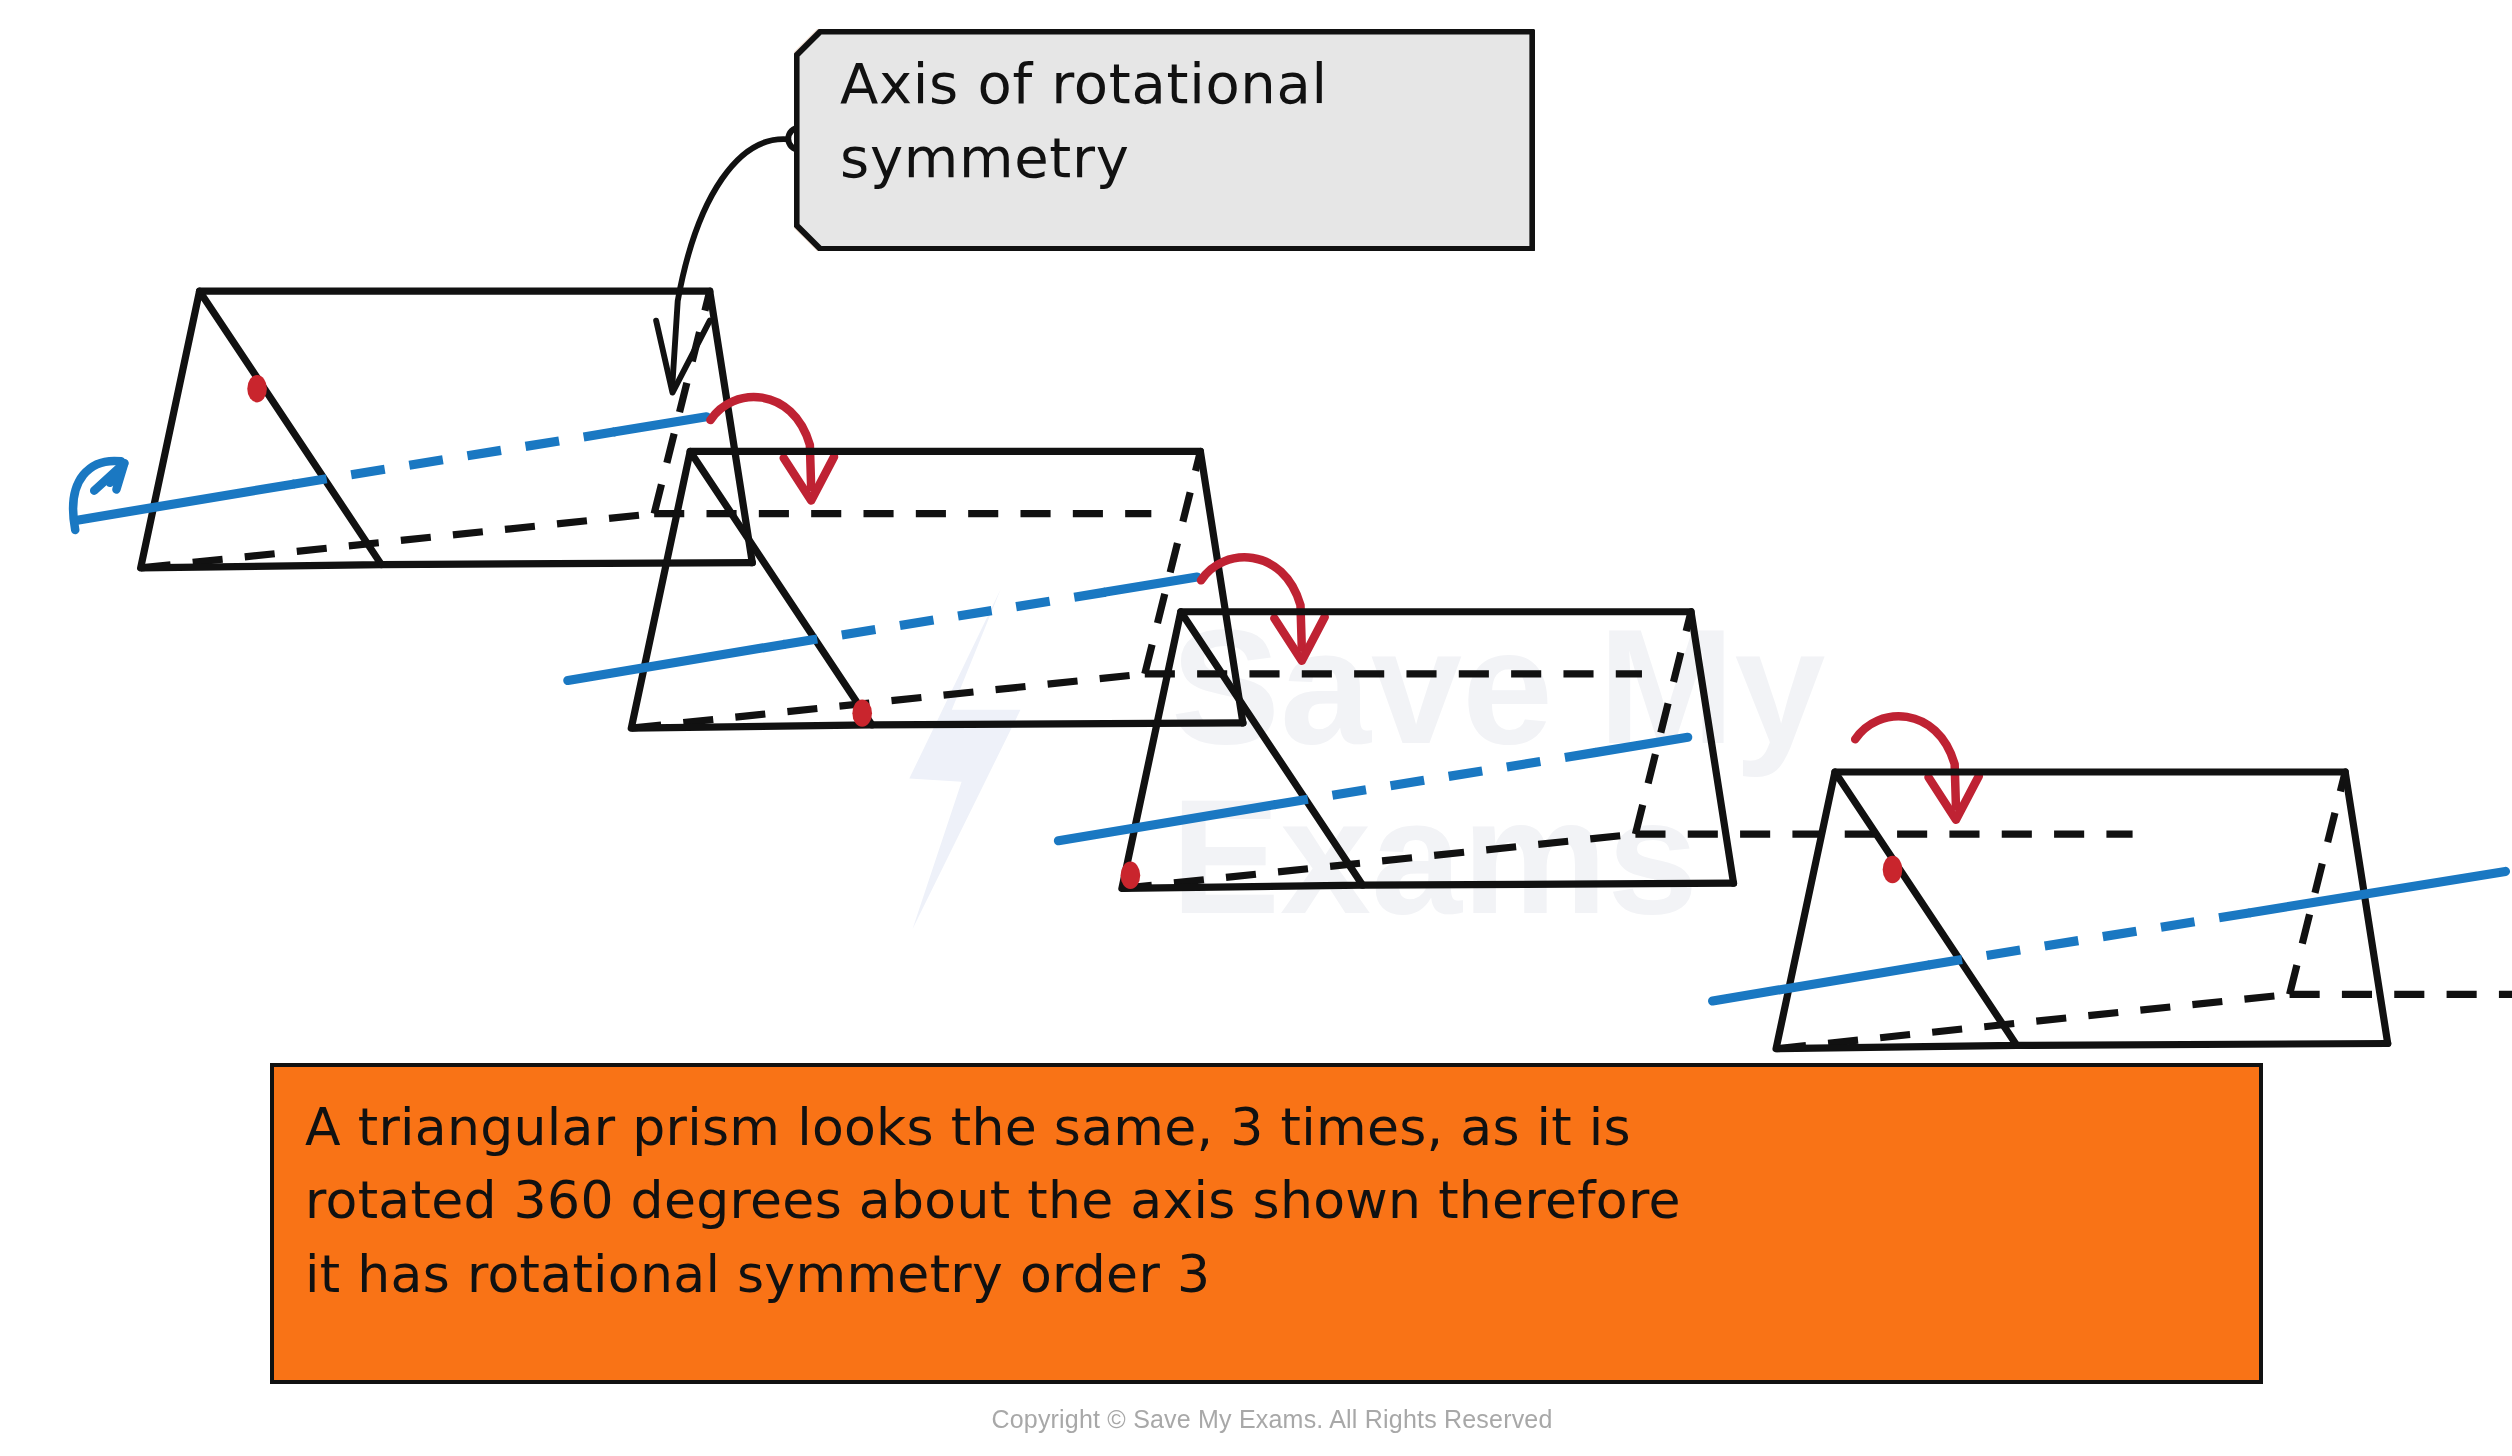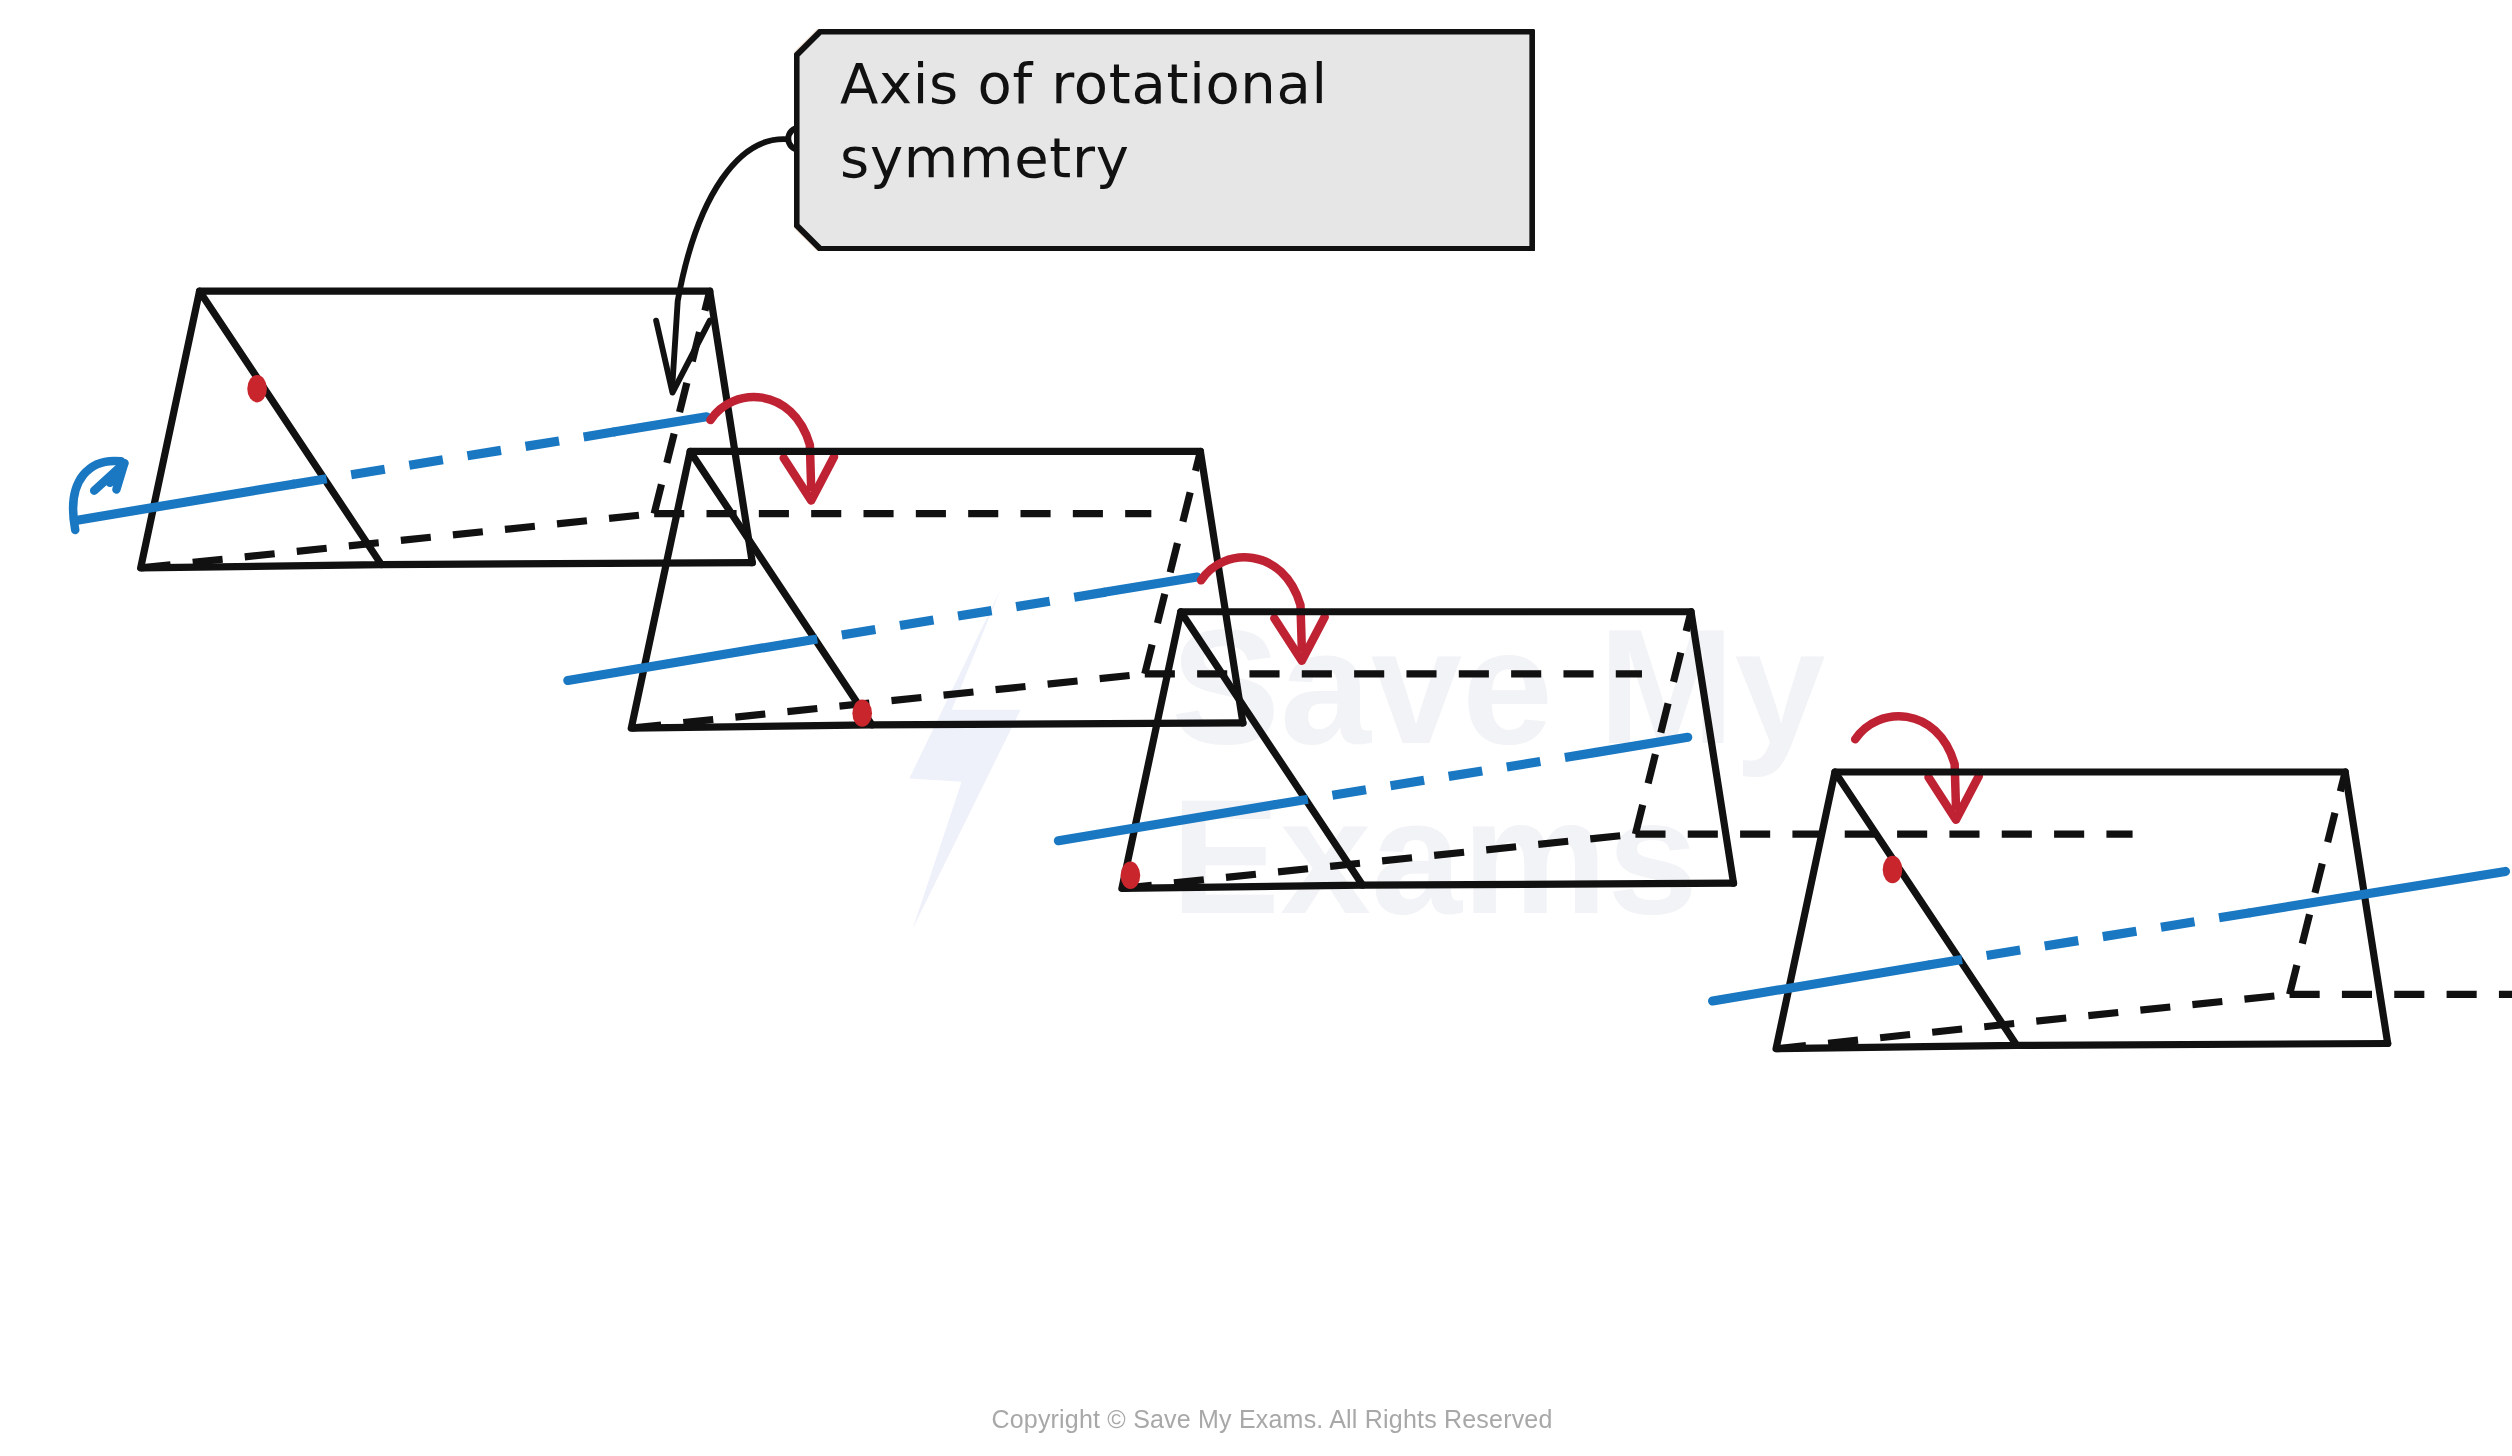--- a/index.html
+++ b/index.html
@@ -175,17 +175,22 @@
 
   <div class="callout-box" id="callout-label">
     <div class="inner"></div>
     <svg class="edge" viewBox="0 0 1132 340" preserveAspectRatio="none">
       <path d="M 4 40 L 40 4 L 1128 4 L 1128 336 L 40 336 L 4 300 Z" fill="#e6e6e6" stroke="#111111" stroke-width="9" stroke-linejoin="round"></path>
     </svg>
     <div class="callout-text">Axis of rotational
 symmetry</div>
   </div>
 
+  <div class="callout-box" id="summary-box">
+    <div class="summary-text">A triangular prism looks the same, 3 times, as it is
+rotated 360 degrees about the axis shown therefore
+it has rotational symmetry order 3</div>
+  </div>
 
   <div id="copyright">Copyright © Save My Exams. All Rights Reserved</div>
 
 </div>
 
 
 </body></html>

